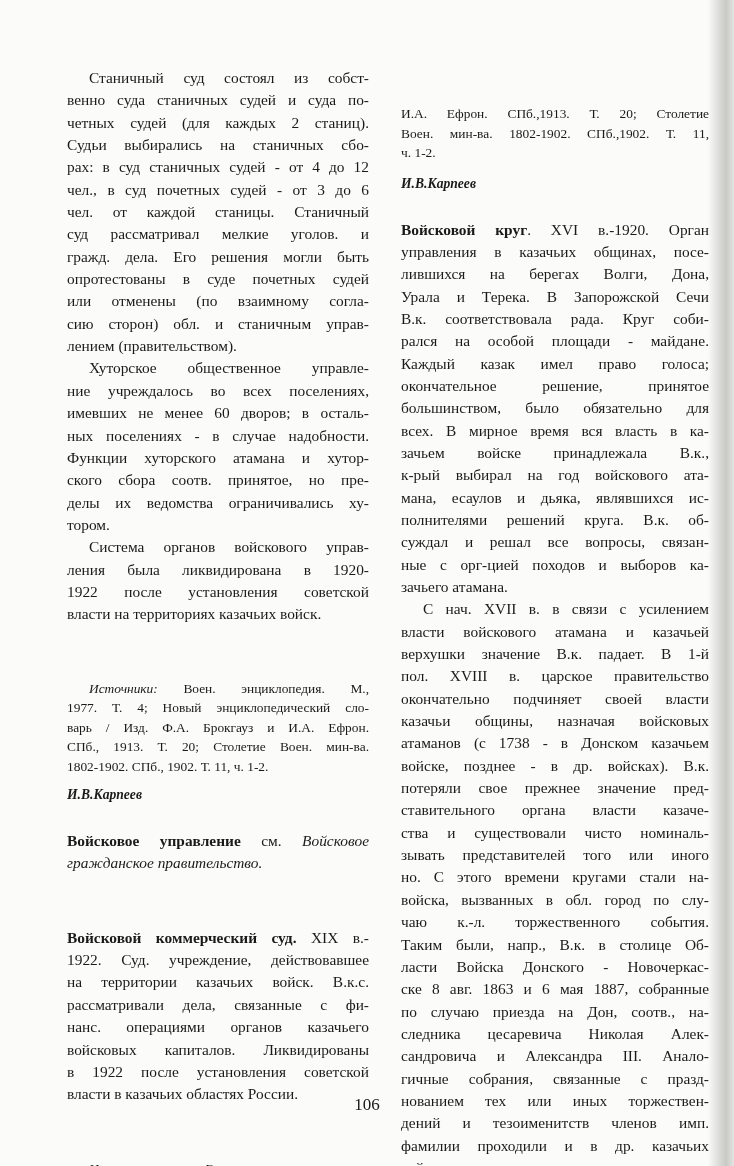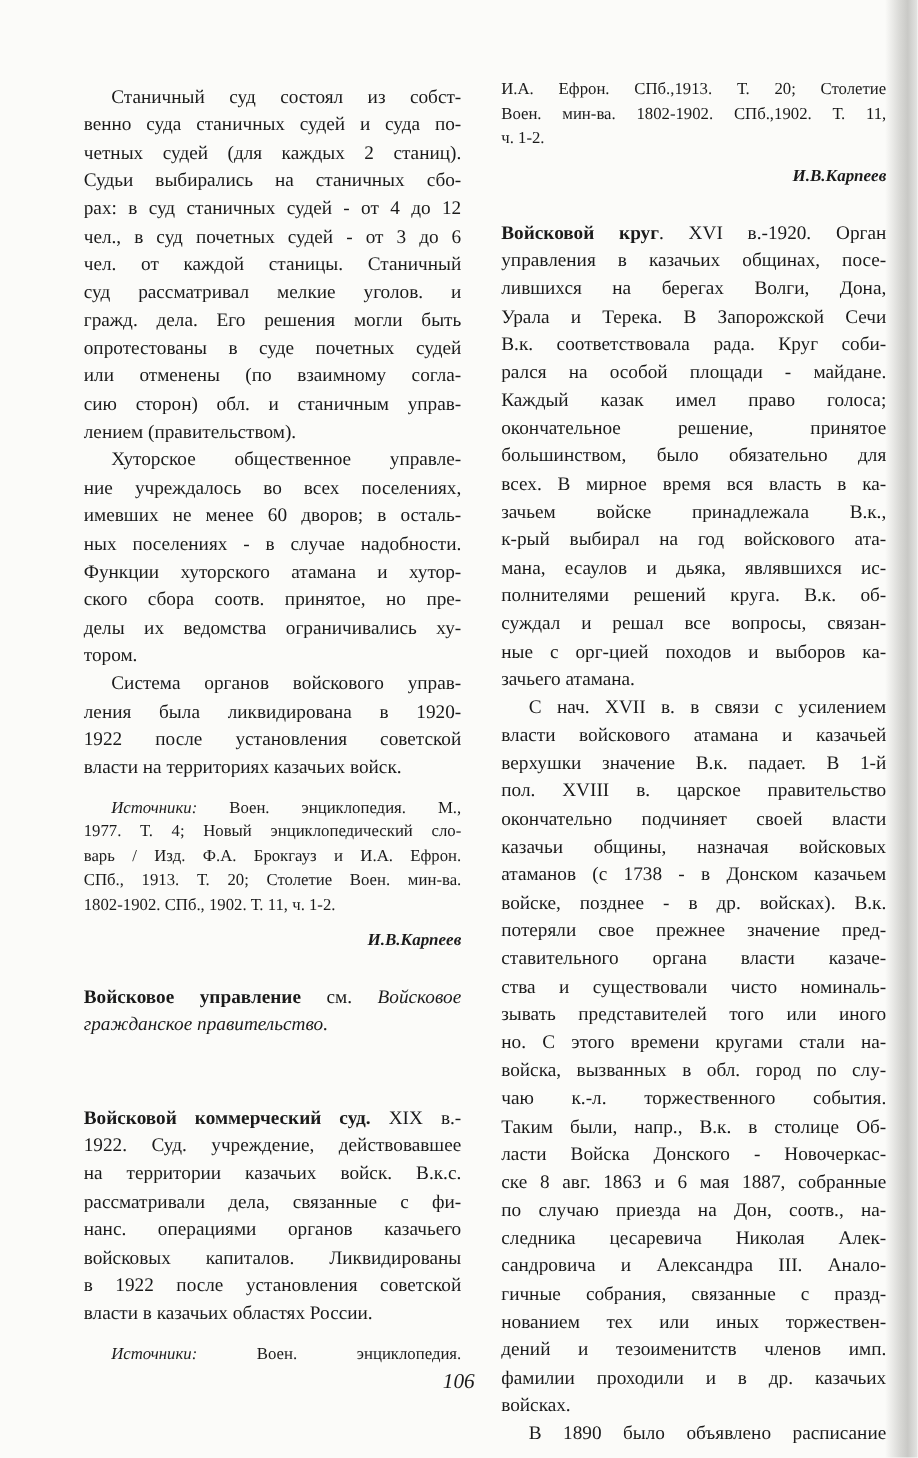--- a/index.html
+++ b/index.html
@@ -18,30 +18,30 @@
     position: absolute; top: 67px;
     font-size: 15.4px; line-height: 22.35px;
     text-align: justify;
     hyphens: none;
   }
   .col.left { left: 67px; width: 302px; }
   .col.right { left: 401px; width: 308px; top: 61px; }
   .line { display: block; white-space: nowrap; text-align: justify; text-align-last: justify; height: 22.35px; overflow: visible; }
   .line.last { text-align-last: left; }
   .line.indent { padding-left: 22px; }
-  .src { font-size: 13.4px; line-height: 19.5px; }
+  .src { font-size: 13.4px; line-height: 19.5px; margin-top: 43px; }
   .src .line { height: 19.5px; }
-  .author { display: block; text-align: right; font-style: italic; font-weight: bold; font-size: 13.6px; height: 20px; }
+  .author { display: block; font-style: italic; font-weight: bold; font-size: 13.6px; height: 20px; }
   b { font-weight: bold; }
   i { font-style: italic; }
   .gap-s { height: 10px; }
   .gap-l { height: 26px; }
   .page-number {
     position: absolute; top: 1095px; left: 0; width: 734px; text-align: center;
-    font-style: italic; font-size: 17px; font-weight: normal;
+    font-size: 17px; font-weight: normal;
   }
 </style>
 </head>
 <body>
 
 <div class="edge-shadow"></div>
 
 <div class="col left">
   <div id="lp1">
       <span class="line indent">Станичный суд состоял из собст-</span>

